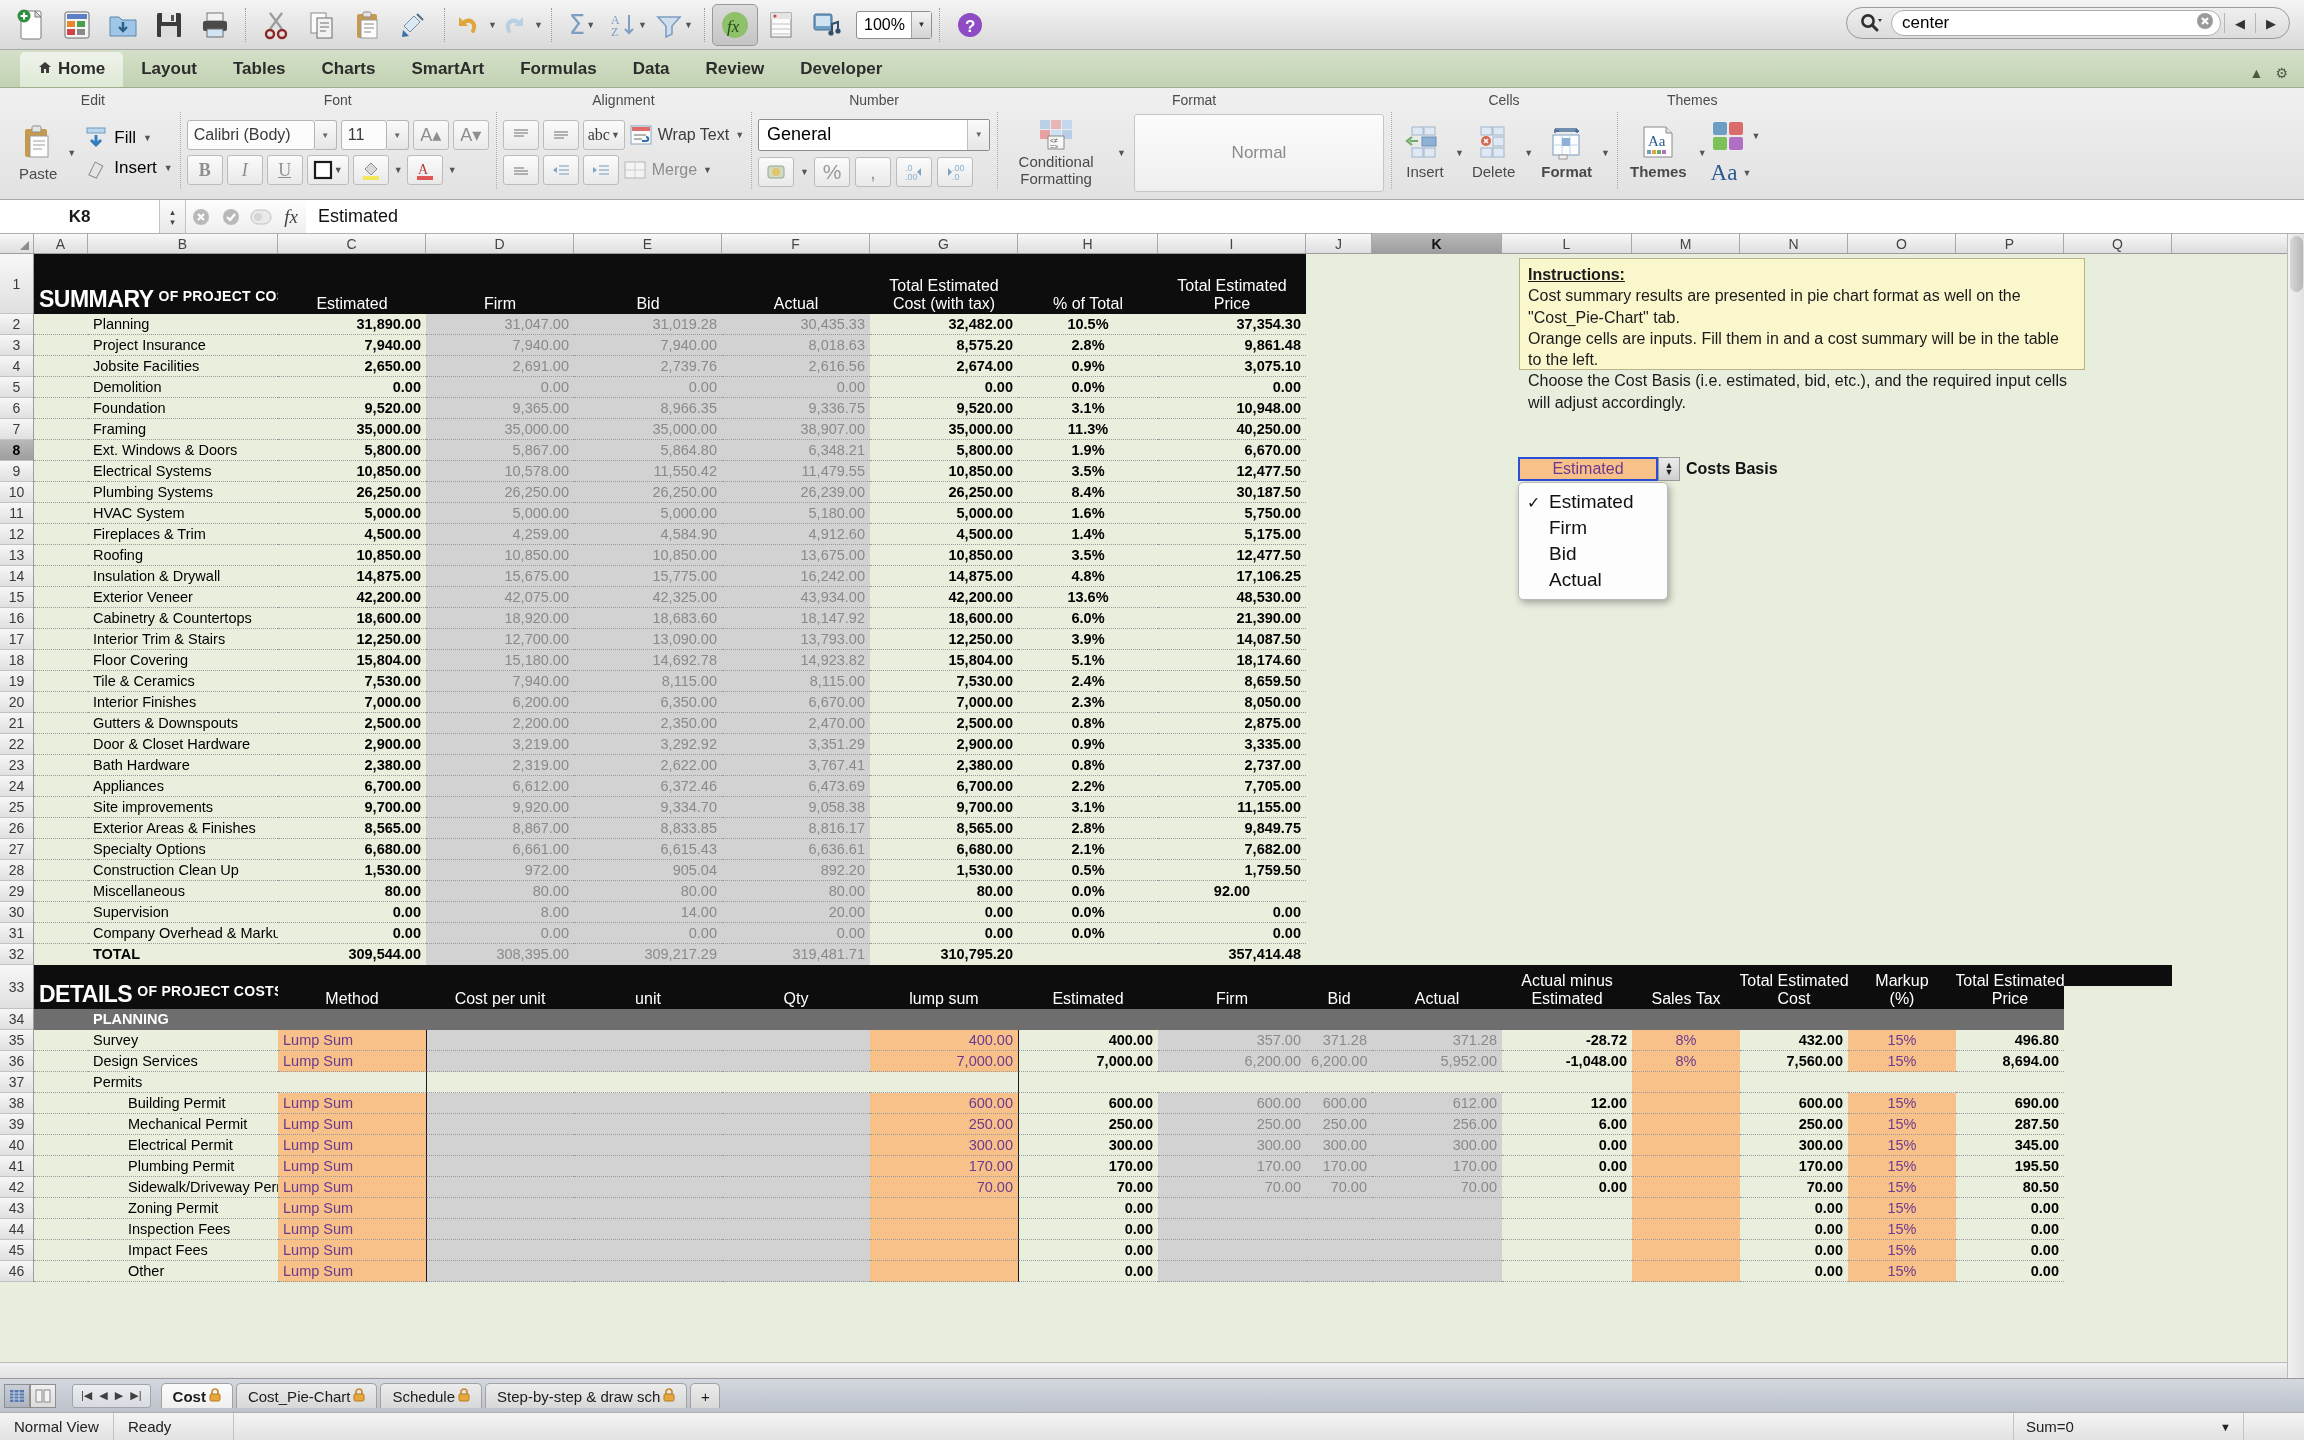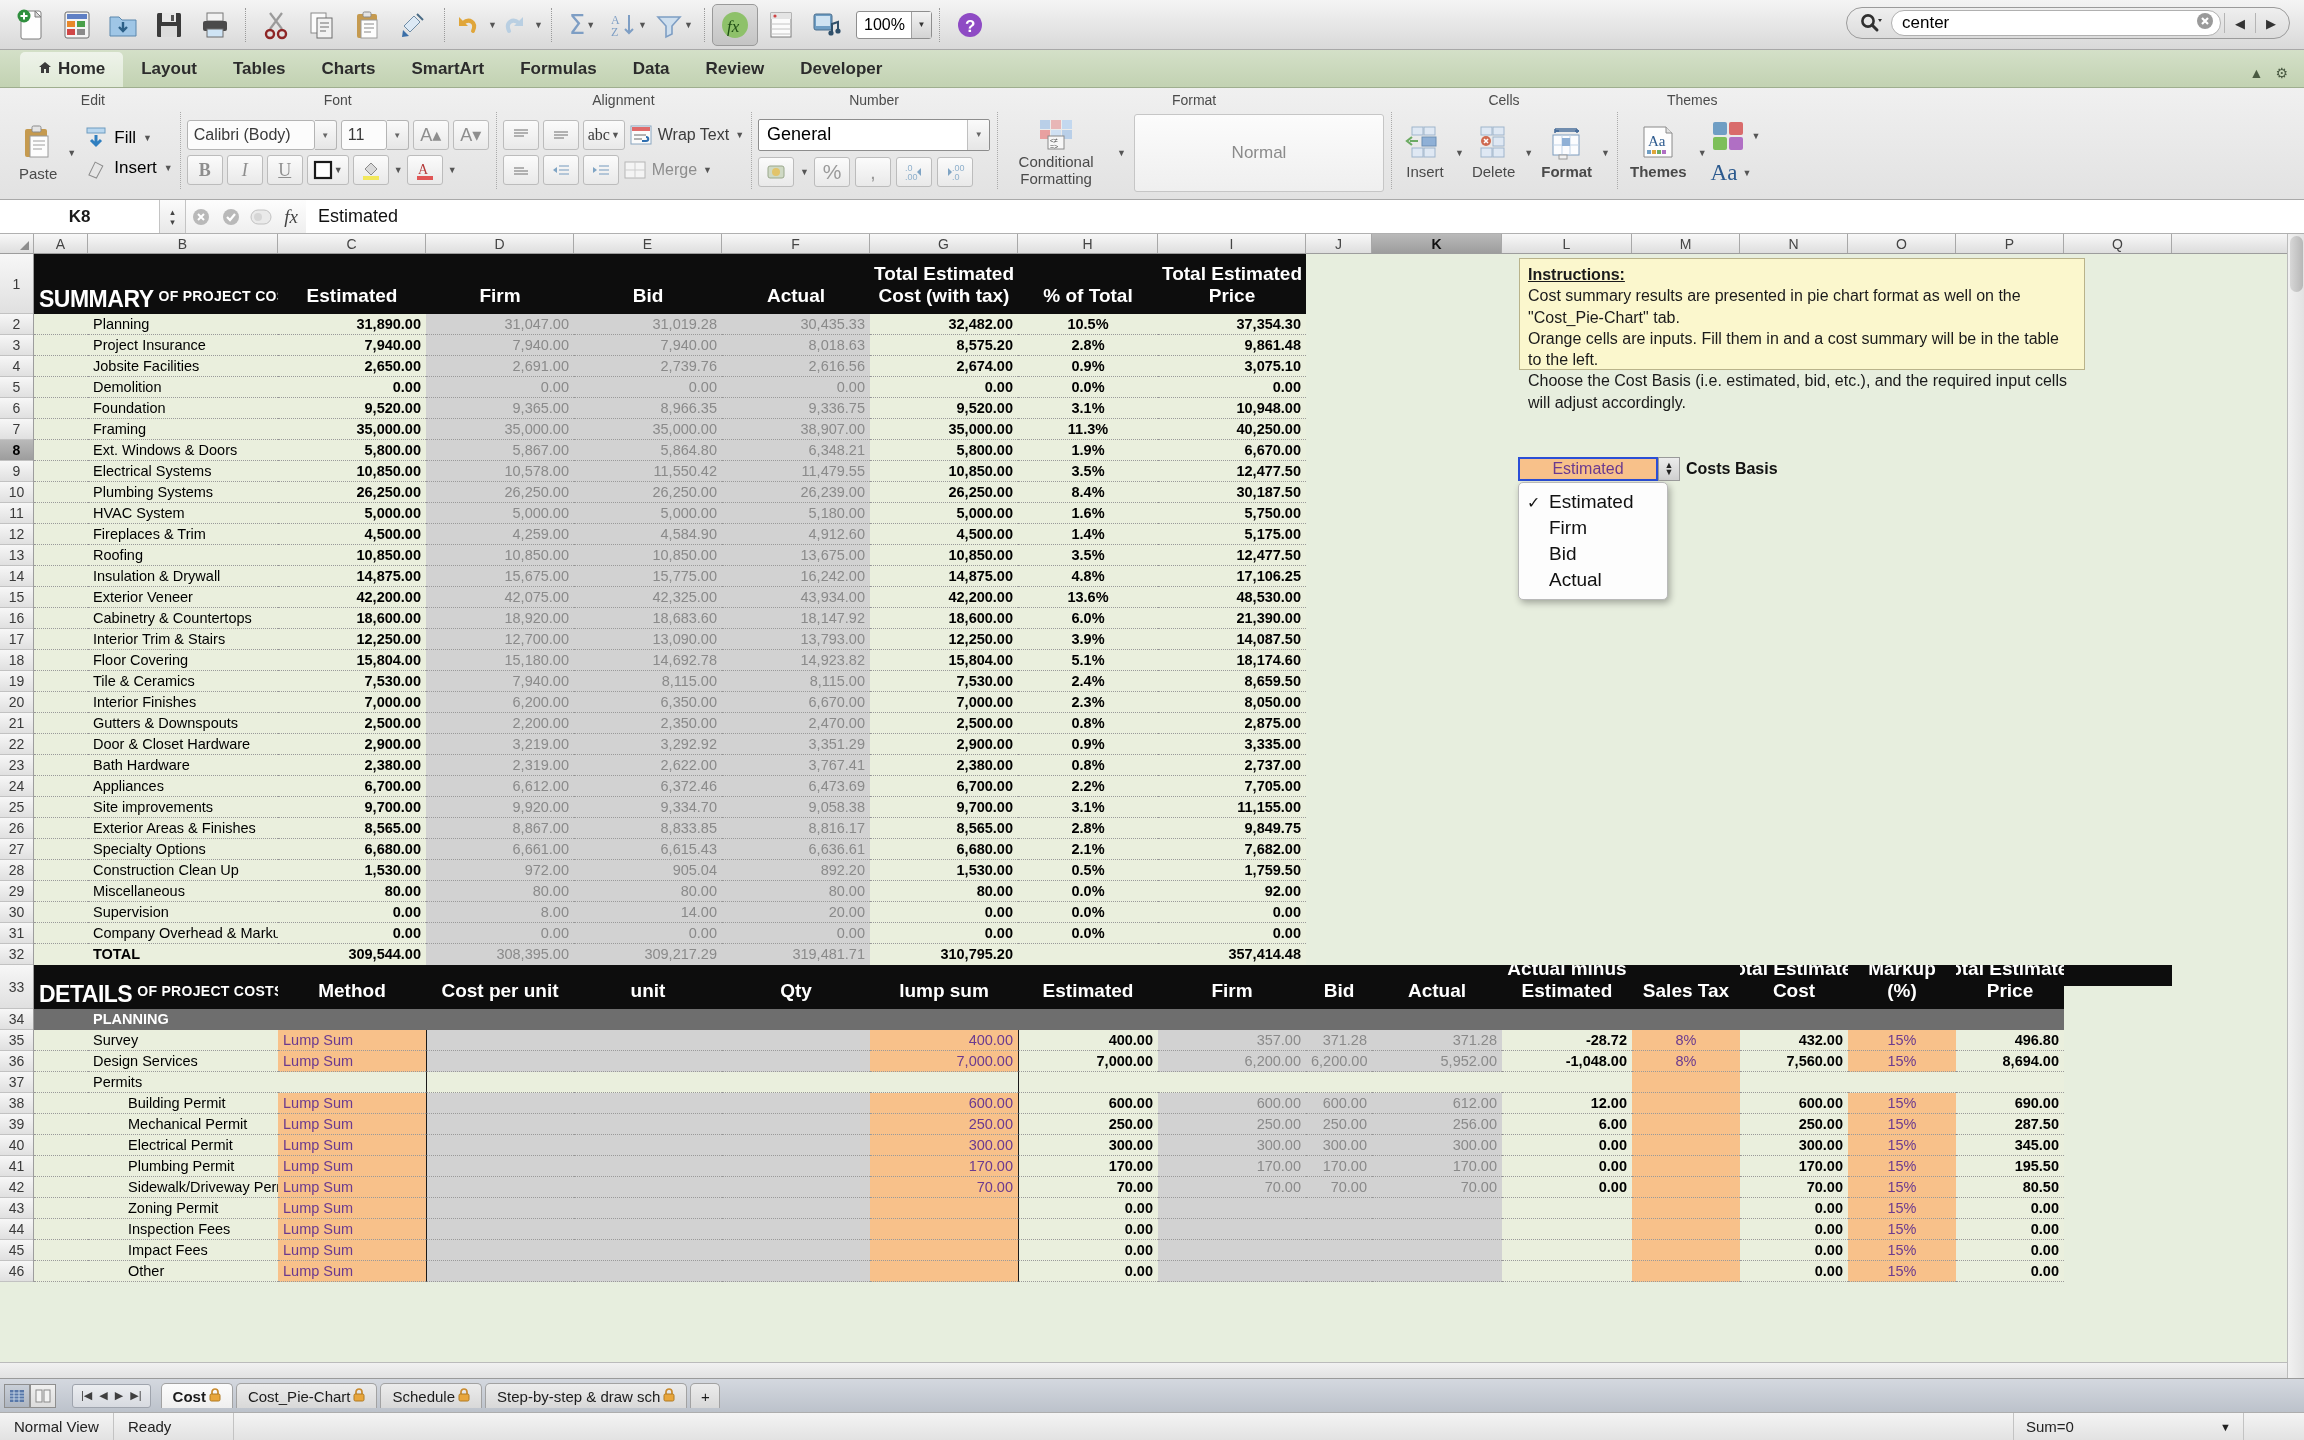--- a/index.html
+++ b/index.html
@@ -120,23 +120,23 @@
   .bg-orange{ background:#f8c18a; }  
   .bg-dark{ background:#0d0d0d; color:#fff; }
   .bg-band{ background:#6e6e6e; color:#fff; font-weight:bold; }
   .grey-txt{ color:#8a8a8a; }
   .bold{ font-weight:bold; }
   .dotted-b{ border-bottom:1px dotted #9a9a9a; }
   .bl{ border-left:1px solid #1a1a1a; }
   .purple{ color:#6b3a8f; }
   .hdrtitle{ font-size:23px; font-weight:bold; letter-spacing:-.5px; }
   .hdrsub{ font-size:14px; font-weight:bold; letter-spacing:.3px; }
-  .twoline{ line-height:1.12; font-size:19px; font-weight:bold;
+  .twoline{ line-height:1.12; font-size:16px; font-weight:normal;
     display:flex; flex-direction:column; justify-content:flex-end; height:100%;
-    padding-bottom:8px;}
+    padding-bottom:1px;}
 
   
   #instructions{ position:absolute; background:#fbf7cd; border:1px solid #b9b38a;
     font-size:16px; line-height:1.33; padding:5px 8px; color:#1a1a1a; }
   #instructions u{ font-weight:bold; }
 
   
   #basiscell{ position:absolute; display:flex; align-items:center; }
   #basisbox{ background:#f8c18a; border:2px solid #2b4ed6; height:24px; width:140px;
     display:flex; align-items:center; justify-content:center; font-size:16px;
@@ -1377,21 +1377,21 @@
         </div>
         <div class="row">
           <div class="cell bg-lt dotted-b" style="width: 54px;"></div>
           <div class="cell bg-lt l dotted-b" style="width: 190px;">Miscellaneous</div>
           <div class="cell bg-lt r bold dotted-b" style="width: 148px;">80.00</div>
           <div class="cell bg-gy r grey-txt dotted-b" style="width: 148px;">80.00</div>
           <div class="cell bg-gy r grey-txt dotted-b" style="width: 148px;">80.00</div>
           <div class="cell bg-gy r grey-txt dotted-b" style="width: 148px;">80.00</div>
           <div class="cell bg-lt r bold dotted-b" style="width: 148px;">80.00</div>
           <div class="cell bg-lt c bold dotted-b" style="width: 140px;">0.0%</div>
-          <div class="cell bg-lt r bold dotted-b" style="width: 148px;">92.00</div>
+          <div class="cell bg-lt r bold dotted-b" style="width: 148px; text-align: center;">92.00</div>
           <div class="cell bg-blank" style="width: 66px;"></div>
           <div class="cell bg-blank" style="width: 130px;"></div>
           <div class="cell bg-blank" style="width: 130px;"></div>
           <div class="cell bg-blank" style="width: 108px;"></div>
           <div class="cell bg-blank" style="width: 108px;"></div>
           <div class="cell bg-blank" style="width: 108px;"></div>
           <div class="cell bg-blank" style="width: 108px;"></div>
           <div class="cell bg-blank" style="width: 108px;"></div>
         </div>
         <div class="row">

